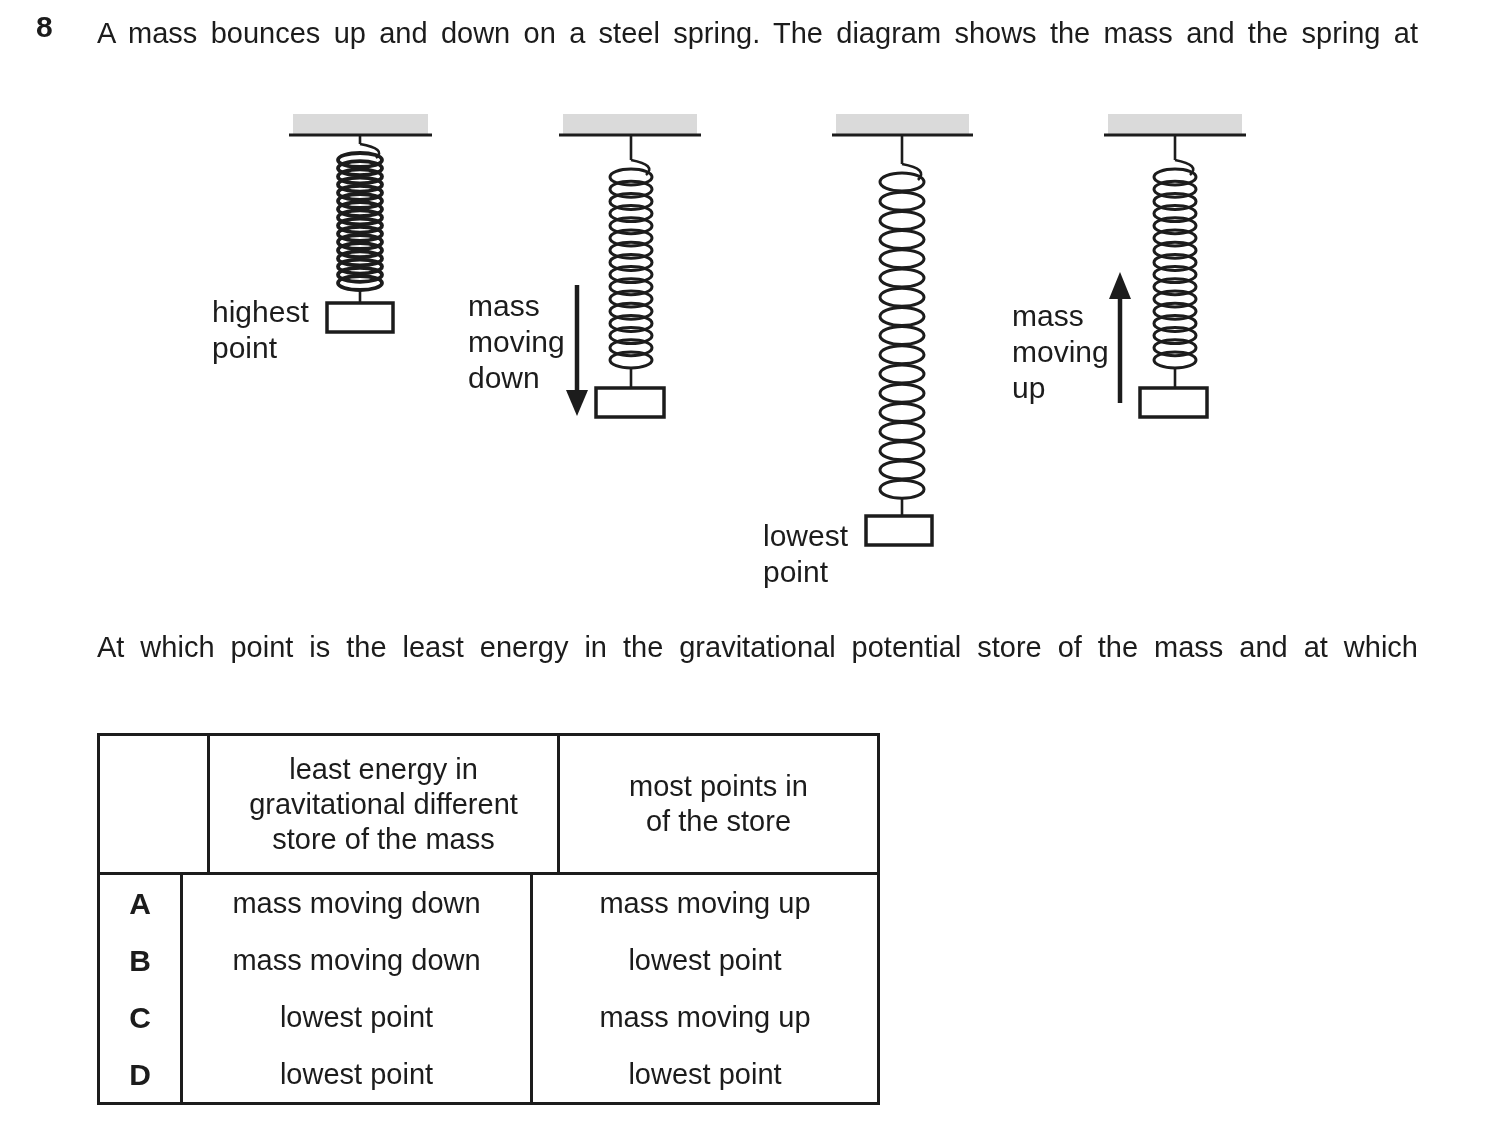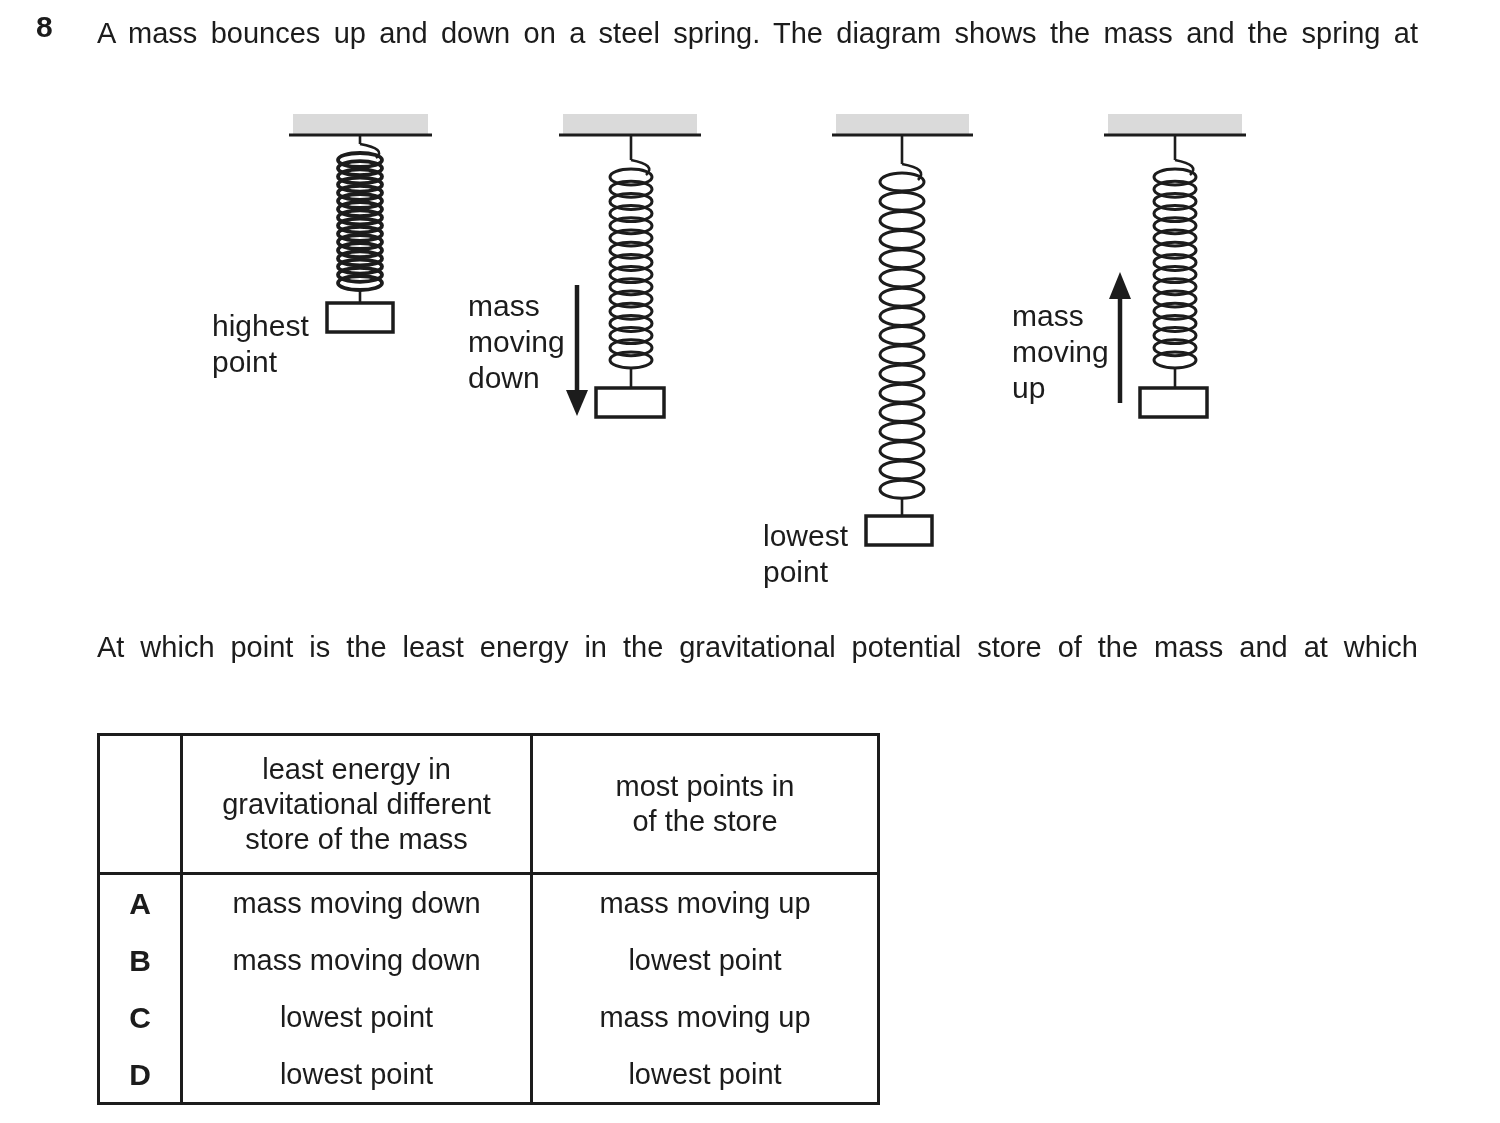--- a/index.html
+++ b/index.html
@@ -12,21 +12,21 @@
   .para .jline{text-align:justify;text-align-last:justify;}
   .intro{top:16px;}
   .prompt{top:630px;line-height:35px;}
   #diagram{position:absolute;left:0;top:0;}
   .dlabel{position:absolute;font-size:30px;line-height:36px;color:#1c1c1c;}
   
   .anstable{
     position:absolute;left:97px;top:733px;width:783px;height:372px;
     border:3px solid #1c1c1c;box-sizing:border-box;background:#fff;
   }
-  .thead{display:grid;grid-template-columns:80px 350px 1fr;height:136px;border-bottom:3px solid #1c1c1c;}
+  .thead{display:grid;grid-template-columns:80px 350px 1fr;height:136px;border-bottom:3px solid #1c1c1c;padding-left:27px;}
   .trow{display:grid;grid-template-columns:80px 350px 1fr;height:57px;}
   .cell{display:flex;flex-direction:column;align-items:center;justify-content:center;
         font-size:29px;line-height:35px;text-align:center;}
   .c2,.c3{border-left:3px solid #1c1c1c;}
   .letter{font-weight:bold;font-size:30px;}
 </style>
 </head>
 <body>
 
 <div class="page">
@@ -146,21 +146,21 @@
       <g>
         <line x1="577" y1="285" x2="577" y2="392" stroke="#1c1c1c" stroke-width="4.5"></line>
         <polygon points="577,416 566,390 588,390" fill="#1c1c1c"></polygon>
       </g>
       <g>
         <line x1="1120" y1="403" x2="1120" y2="297" stroke="#1c1c1c" stroke-width="4.5"></line>
         <polygon points="1120,272 1109,299 1131,299" fill="#1c1c1c"></polygon>
       </g>
     </svg>
 
-  <div class="dlabel" style="left:212px;top:308px">
+  <div class="dlabel" style="left:212px;top:294px">
     <div>highest</div>
     <div>point</div>
   </div>
 
   <div class="dlabel" style="left:468px;top:288px">
     <div>mass</div>
     <div>moving</div>
     <div>down</div>
   </div>
 

